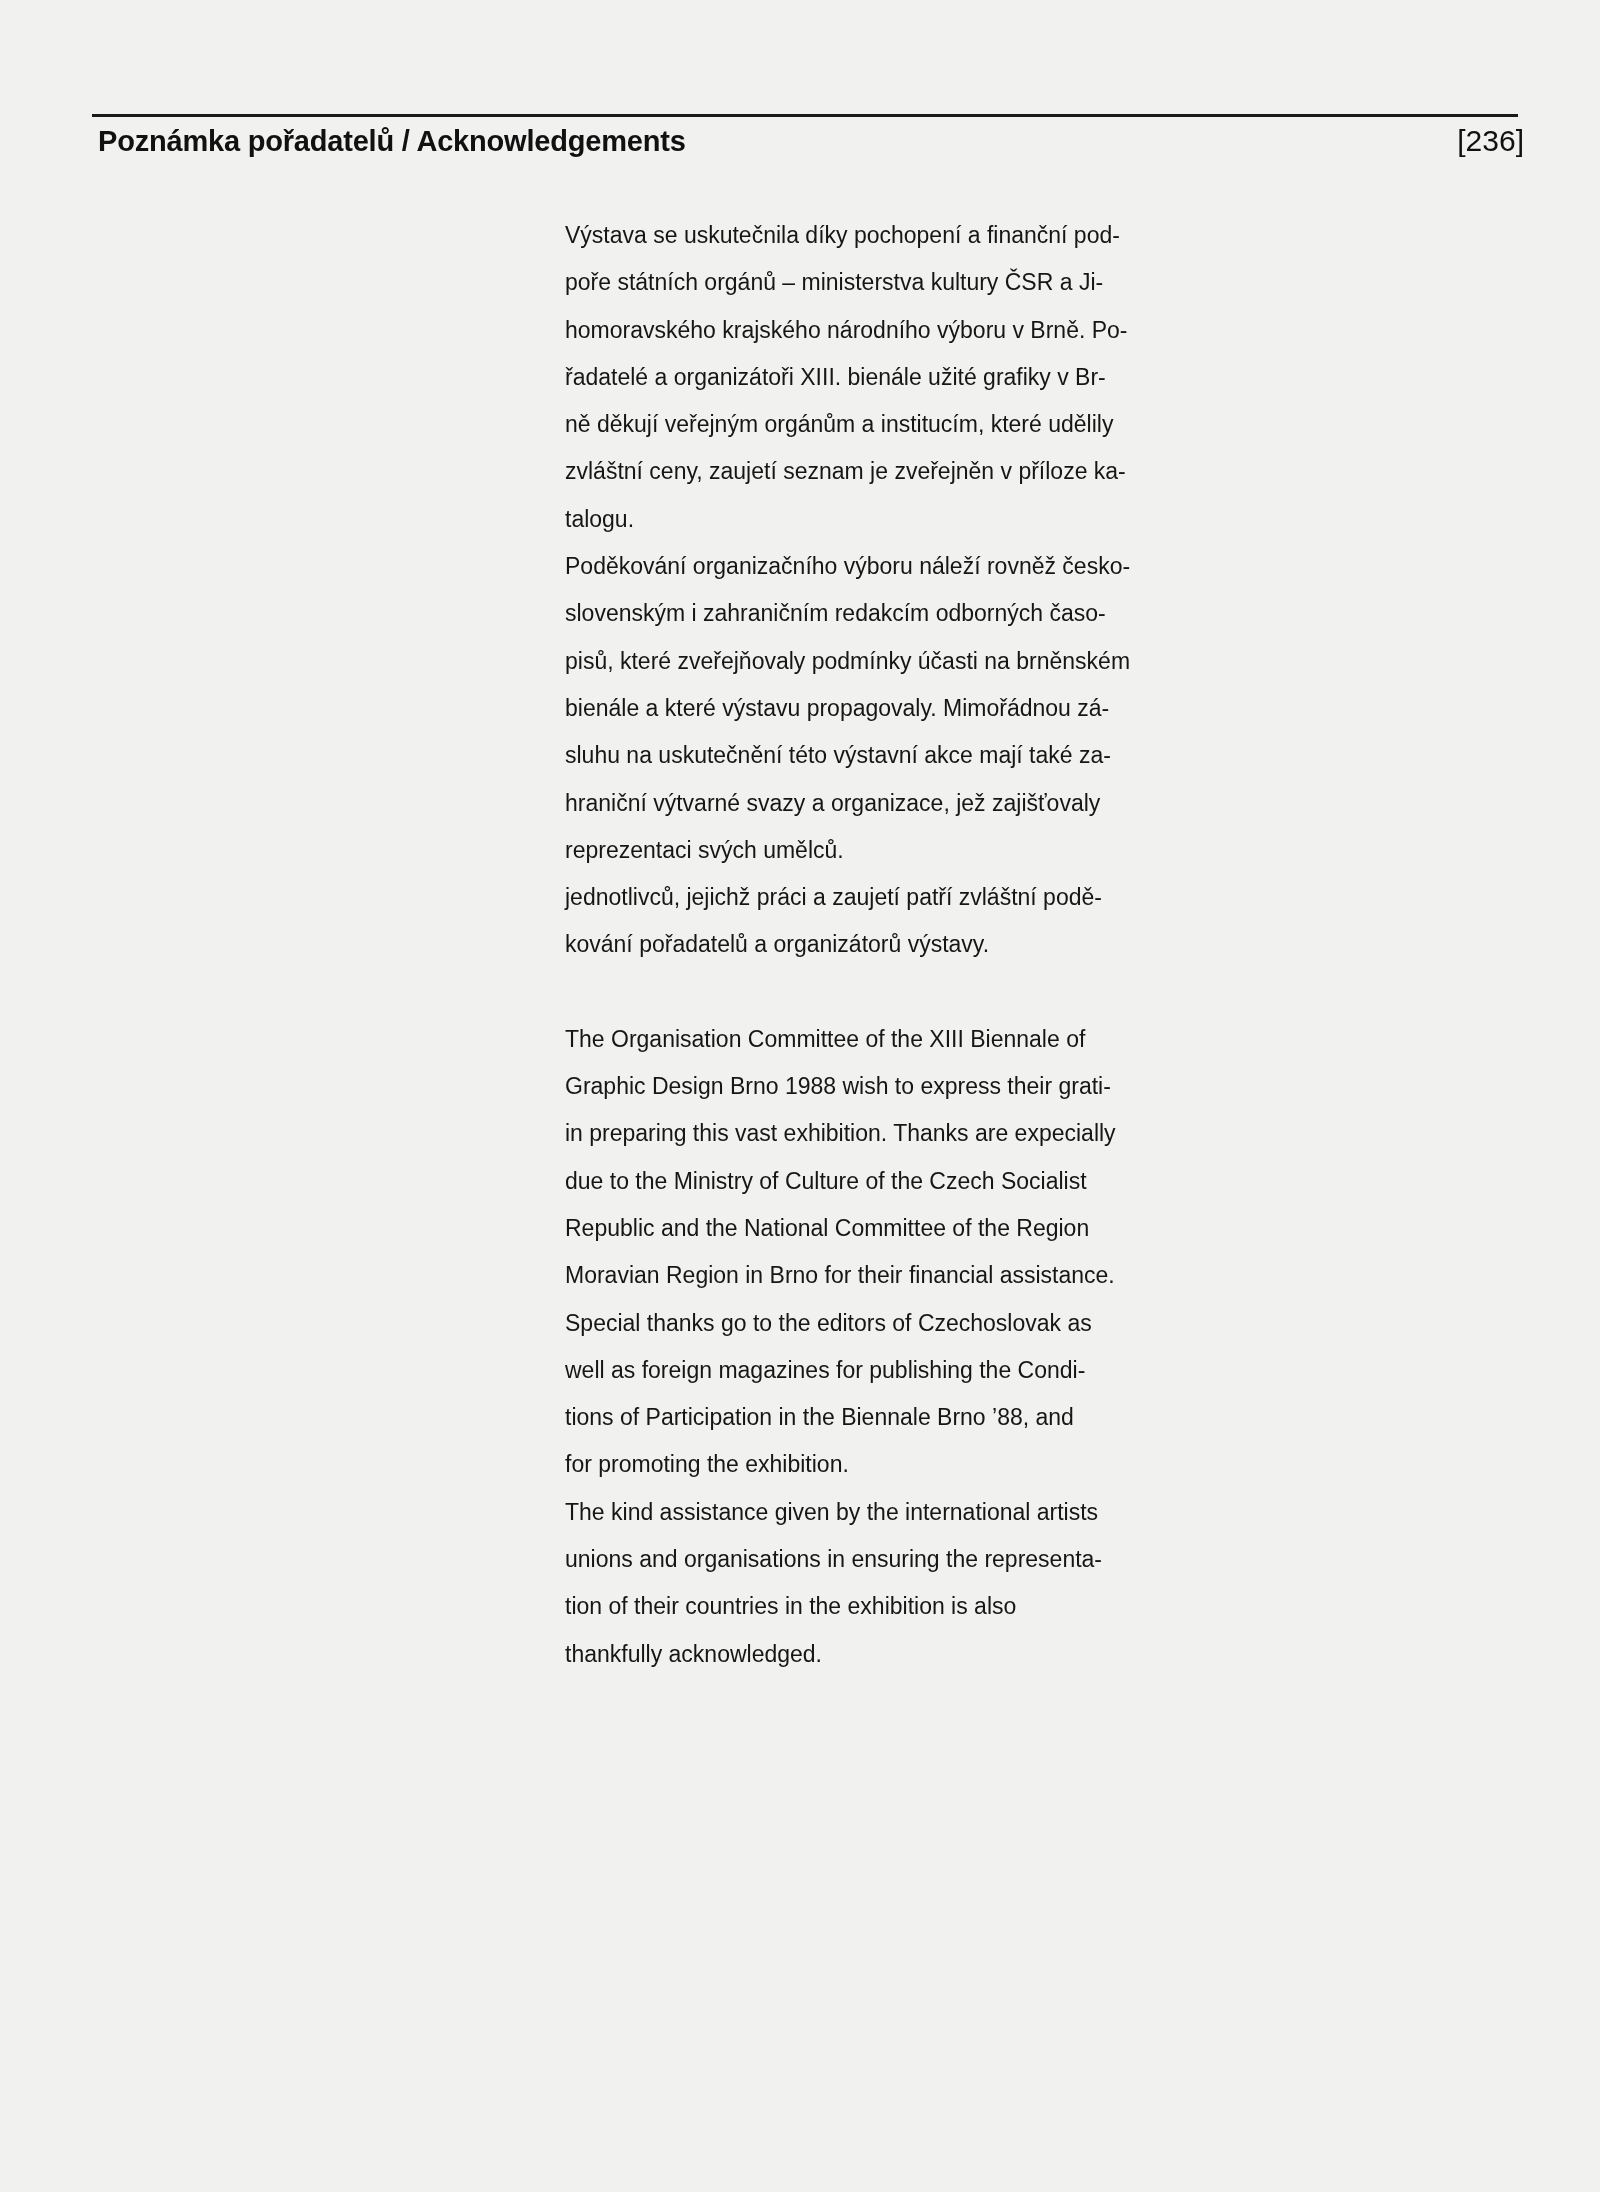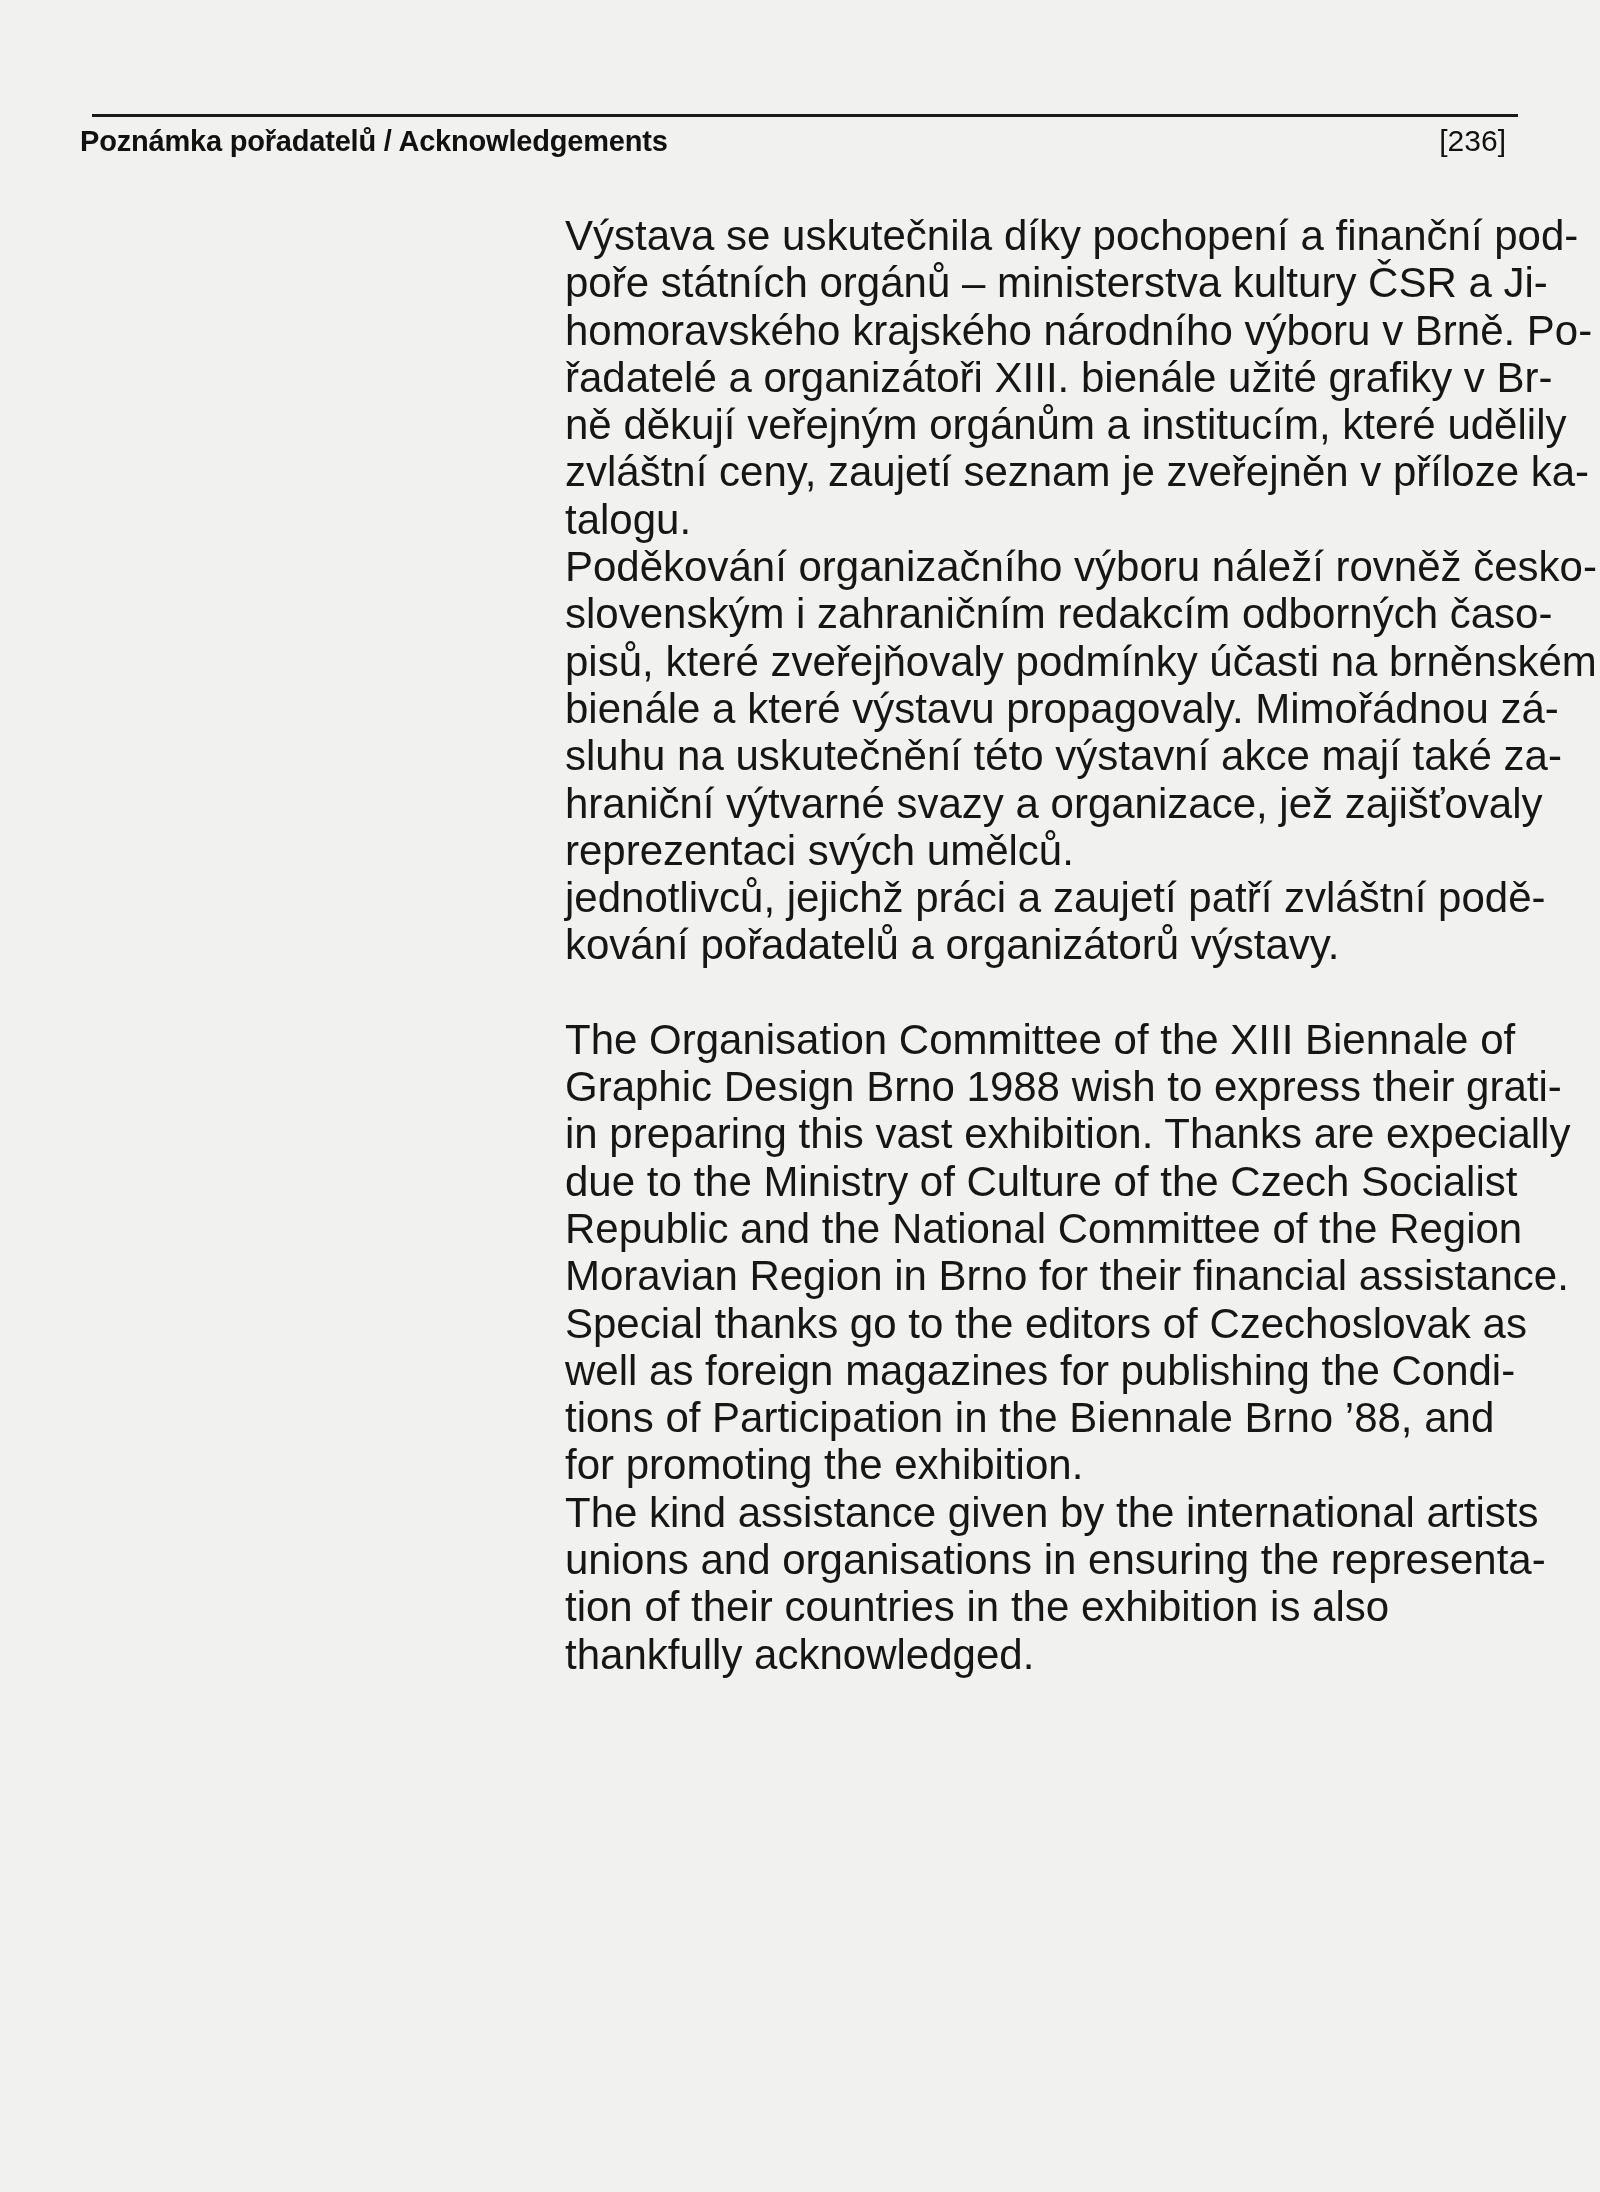--- a/index.html
+++ b/index.html
@@ -18,21 +18,21 @@
     .rule {
       position: absolute;
       left: 92px;
       top: 114px;
       width: 1426px;
       height: 3px;
       background: #1a1a1a;
     }
     .header {
       position: absolute;
-      left: 80px;
+      left: 98px;
       top: 124px;
       width: 1426px;
       display: flex;
       justify-content: space-between;
       align-items: center;
     }
     .header-title {
       font-family: "Liberation Sans", sans-serif;
       font-weight: bold;
       font-size: 29px;
@@ -46,21 +46,21 @@
     }
     .body-column {
       position: absolute;
       left: 565px;
       top: 212px;
       width: 960px;
     }
     .para {
       margin: 0;
       font-family: "Liberation Sans", sans-serif;
-      font-size: 42px;
+      font-size: 23px;
       line-height: 47.3px;
       color: #161616;
     }
     .para .line {
       display: block;
       white-space: nowrap;
     }
     .gap {
       height: 47px;
     }

